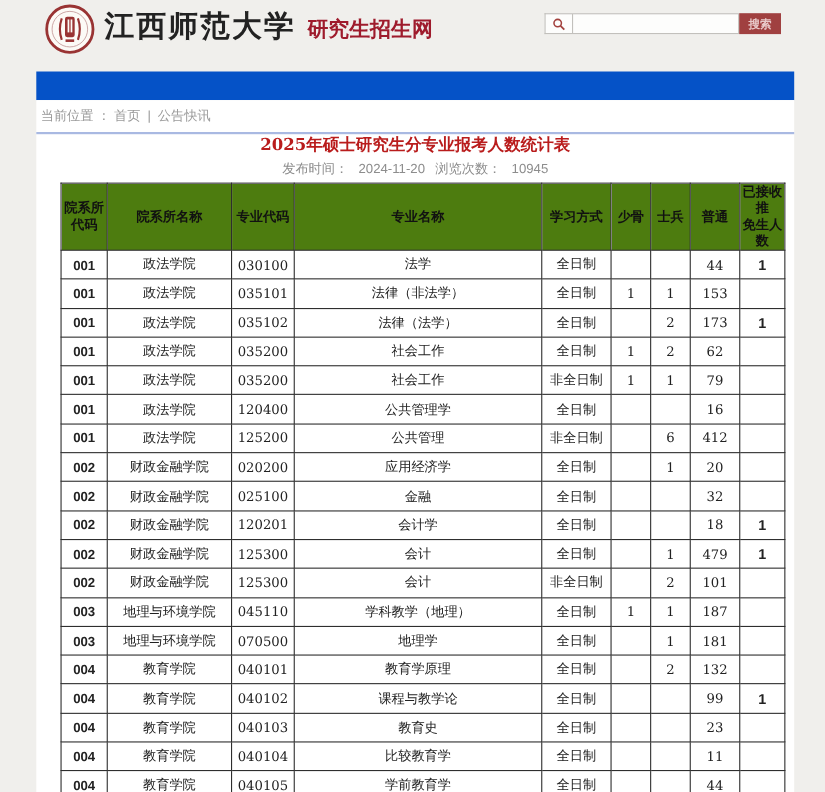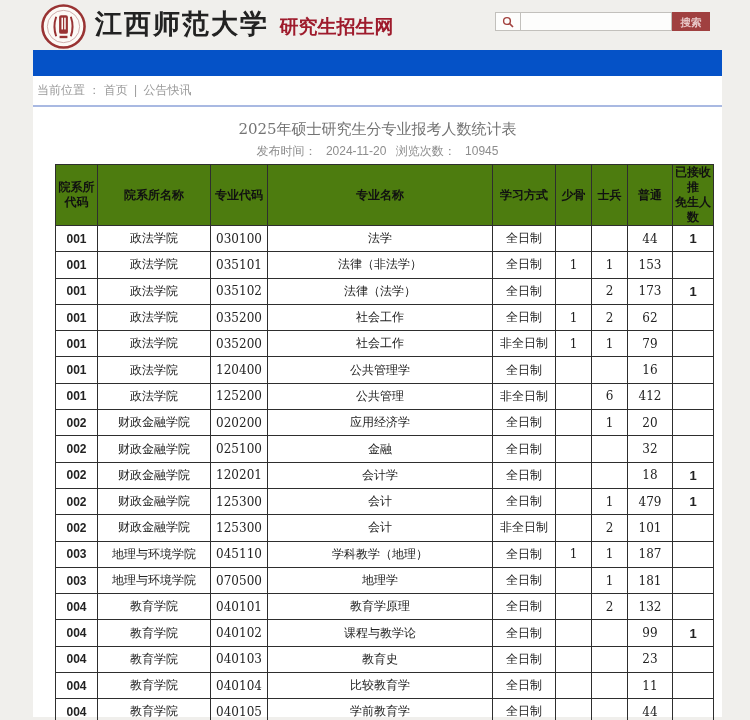--- a/index.html
+++ b/index.html
@@ -12,21 +12,21 @@
   }
   .page-container {
     position: absolute;
     left: 33px; top: 0;
     width: 689px; height: 720px;
   }
 
   
   .site-header {
     position: relative;
-    height: 50px;
+    height: 65px;
     background: transparent;
   }
   .logo-wrap {
     position: absolute; left: 7px; top: 3px;
     width: 47px; height: 47px;
   }
   .brand-block {
     position: absolute; left: 62px; top: 6px;
     white-space: nowrap;
   }
@@ -81,25 +81,24 @@
   .breadcrumb {
     height: 29px; line-height: 29px;
     padding-left: 4px;
     font-size: 12px; color: #9a9a9a;
     border-bottom: 2px solid #a9b9e2;
   }
   .breadcrumb a { color: #9a9a9a; text-decoration: none; }
   .crumb-sep { margin: 0 3px; }
 
   .article-title {
-    margin-top: 13px;
     text-align: center;
     font-family: "DejaVu Serif", serif;
-    font-size: 15px; font-weight: normal;
-    color: #737373;
+    font-size: 15px; font-weight: bold;
+    color: #b91c1c;
   }
   .pub-line {
     margin-top: 4px;
     text-align: center;
     font-size: 12px; color: #8d8d8d;
   }
   .pub-line span { margin: 0 3px; }
 
   
   table.stats {

